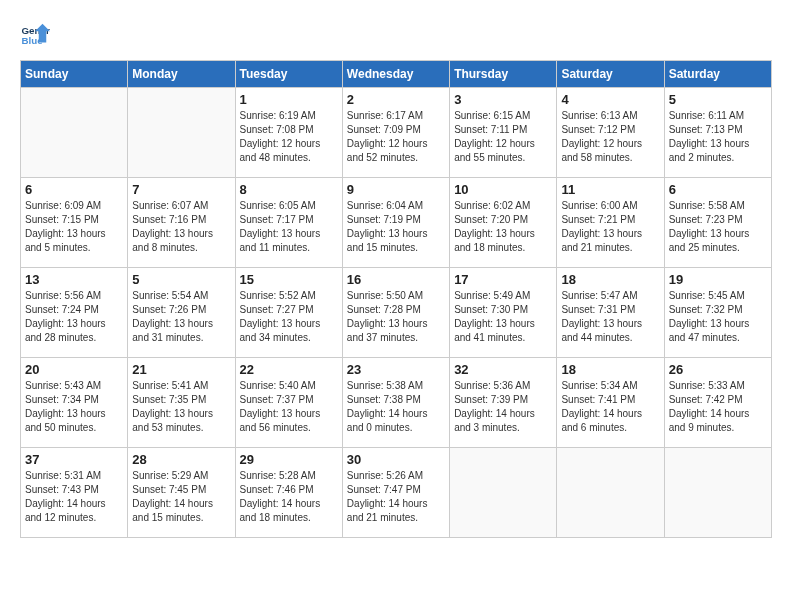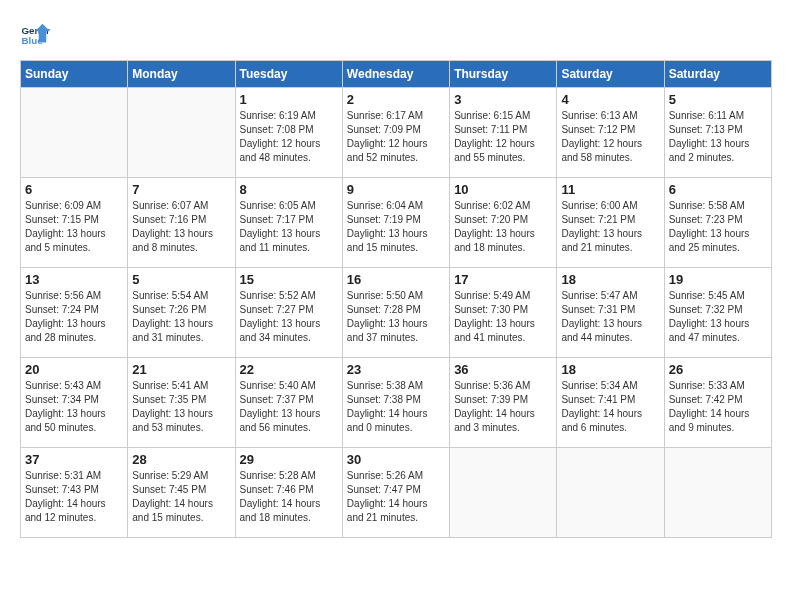--- a/index.html
+++ b/index.html
@@ -214,21 +214,21 @@
         </td>
         <td>
           <div class="cell-day">22</div>
           <div class="cell-info">Sunrise: 5:40 AM<br>Sunset: 7:37 PM<br>Daylight: 13 hours<br>and 56 minutes.</div>
         </td>
         <td>
           <div class="cell-day">23</div>
           <div class="cell-info">Sunrise: 5:38 AM<br>Sunset: 7:38 PM<br>Daylight: 14 hours<br>and 0 minutes.</div>
         </td>
         <td>
-          <div class="cell-day">36</div>
+          <div class="cell-day">32</div>
           <div class="cell-info">Sunrise: 5:36 AM<br>Sunset: 7:39 PM<br>Daylight: 14 hours<br>and 3 minutes.</div>
         </td>
         <td>
           <div class="cell-day">18</div>
           <div class="cell-info">Sunrise: 5:34 AM<br>Sunset: 7:41 PM<br>Daylight: 14 hours<br>and 6 minutes.</div>
         </td>
         <td>
           <div class="cell-day">26</div>
           <div class="cell-info">Sunrise: 5:33 AM<br>Sunset: 7:42 PM<br>Daylight: 14 hours<br>and 9 minutes.</div>
         </td>

